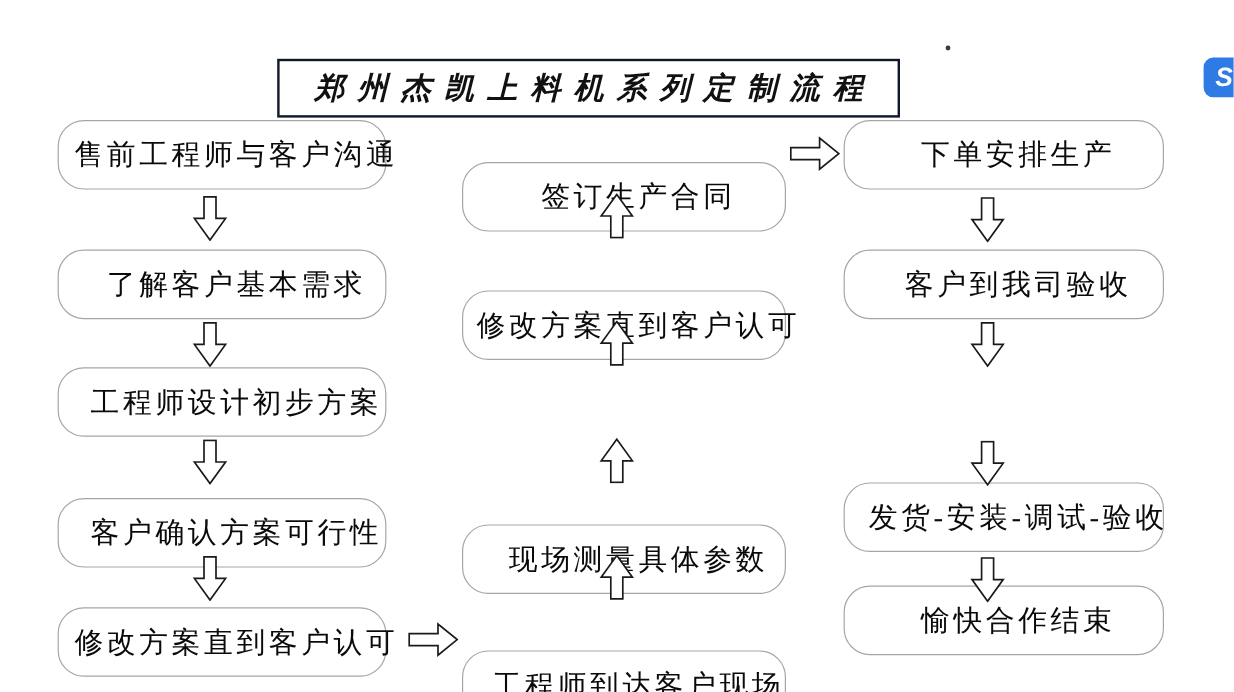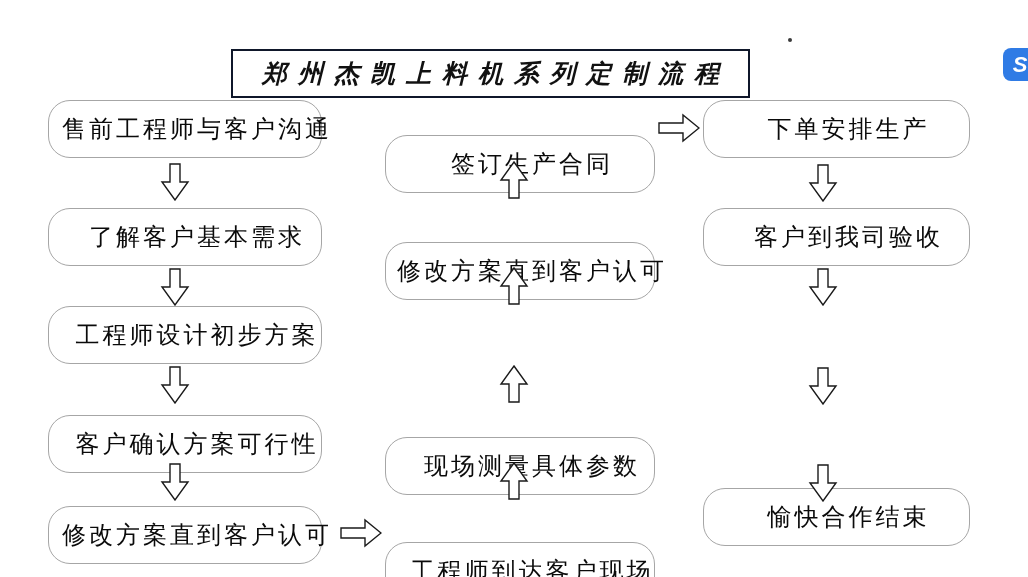--- a/index.html
+++ b/index.html
@@ -66,20 +66,21 @@
   <div class="flow-box col-l" style="top:415px">客户确认方案可行性</div>
   <div class="flow-box col-l" style="top:506px">修改方案直到客户认可</div>
 
   <div class="flow-box col-m" style="top:99px">签订生产合同</div>
   <div class="flow-box col-m" style="top:206px">修改方案直到客户认可</div>
   <div class="flow-box col-m" style="top:401px">现场测量具体参数</div>
   <div class="flow-box col-m" style="top:506px">工程师到达客户现场</div>
 
   <div class="flow-box col-r" style="top:100px">下单安排生产</div>
   <div class="flow-box col-r" style="top:208px">客户到我司验收</div>
+  <div class="flow-box col-r" style="top:402px">发货-安装-调试-验收</div>
   <div class="flow-box col-r" style="top:488px">愉快合作结束</div>
 
   <div class="arrow v-arrow" style="left:160px;top:163px">
     <svg width="30" height="38" viewBox="0 0 30 38">
         <polygon points="10,1 20,1 20,19 28,19 15,37 2,19 10,19" fill="#fff" stroke="#1a1a1a" stroke-width="1.4"></polygon>
       </svg>
   </div>
   <div class="arrow v-arrow" style="left:160px;top:268px">
     <svg width="30" height="38" viewBox="0 0 30 38">
         <polygon points="10,1 20,1 20,19 28,19 15,37 2,19 10,19" fill="#fff" stroke="#1a1a1a" stroke-width="1.4"></polygon>

